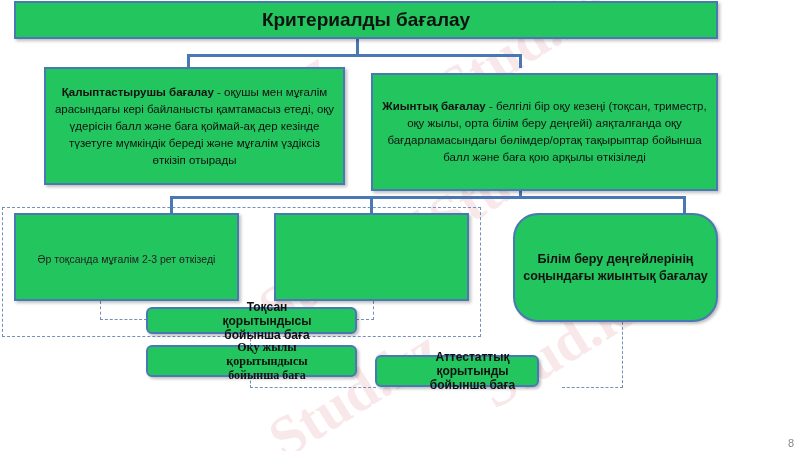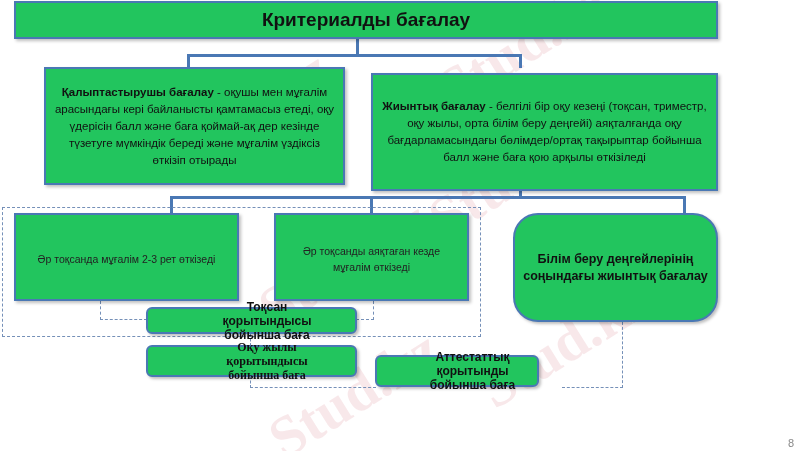--- a/index.html
+++ b/index.html
@@ -70,21 +70,20 @@
 
 <div class="box" style="left:371px; top:73px; width:347px; height:118px;">
   <div class="desc"><b>Жиынтық бағалау</b><span> - белгілі бір оқу кезеңі (тоқсан, триместр, оқу жылы, орта білім беру деңгейі) аяқталғанда оқу бағдарламасындағы бөлімдер/ортақ тақырыптар бойынша балл және баға қою арқылы өткізіледі</span></div>
 </div>
 
 <div class="box" style="left:14px; top:213px; width:225px; height:88px;">
   <div class="sub" style="">Әр тоқсанда мұғалім 2-3 рет өткізеді</div>
 </div>
 
 <div class="box" style="left:274px; top:213px; width:195px; height:88px;">
-  <div class="sub" style="padding:0 22px;">Әр тоқсанды аяқтаған кезде мұғалім өткізеді</div>
 </div>
 
 <div class="box" style="left:513px; top:213px; width:205px; height:109px;border-radius:25px;">
   <div class="hdr">Білім беру деңгейлерінің соңындағы жиынтық бағалау</div>
 </div>
 
 <div class="box rounded" style="left:146px; top:307px; width:211px; height:27px;">
   <div class="pill-text" style="padding:0 50px;">Тоқсан қорытындысы бойынша баға</div>
 </div>
 <div class="box rounded" style="left:146px; top:345px; width:211px; height:32px;">

